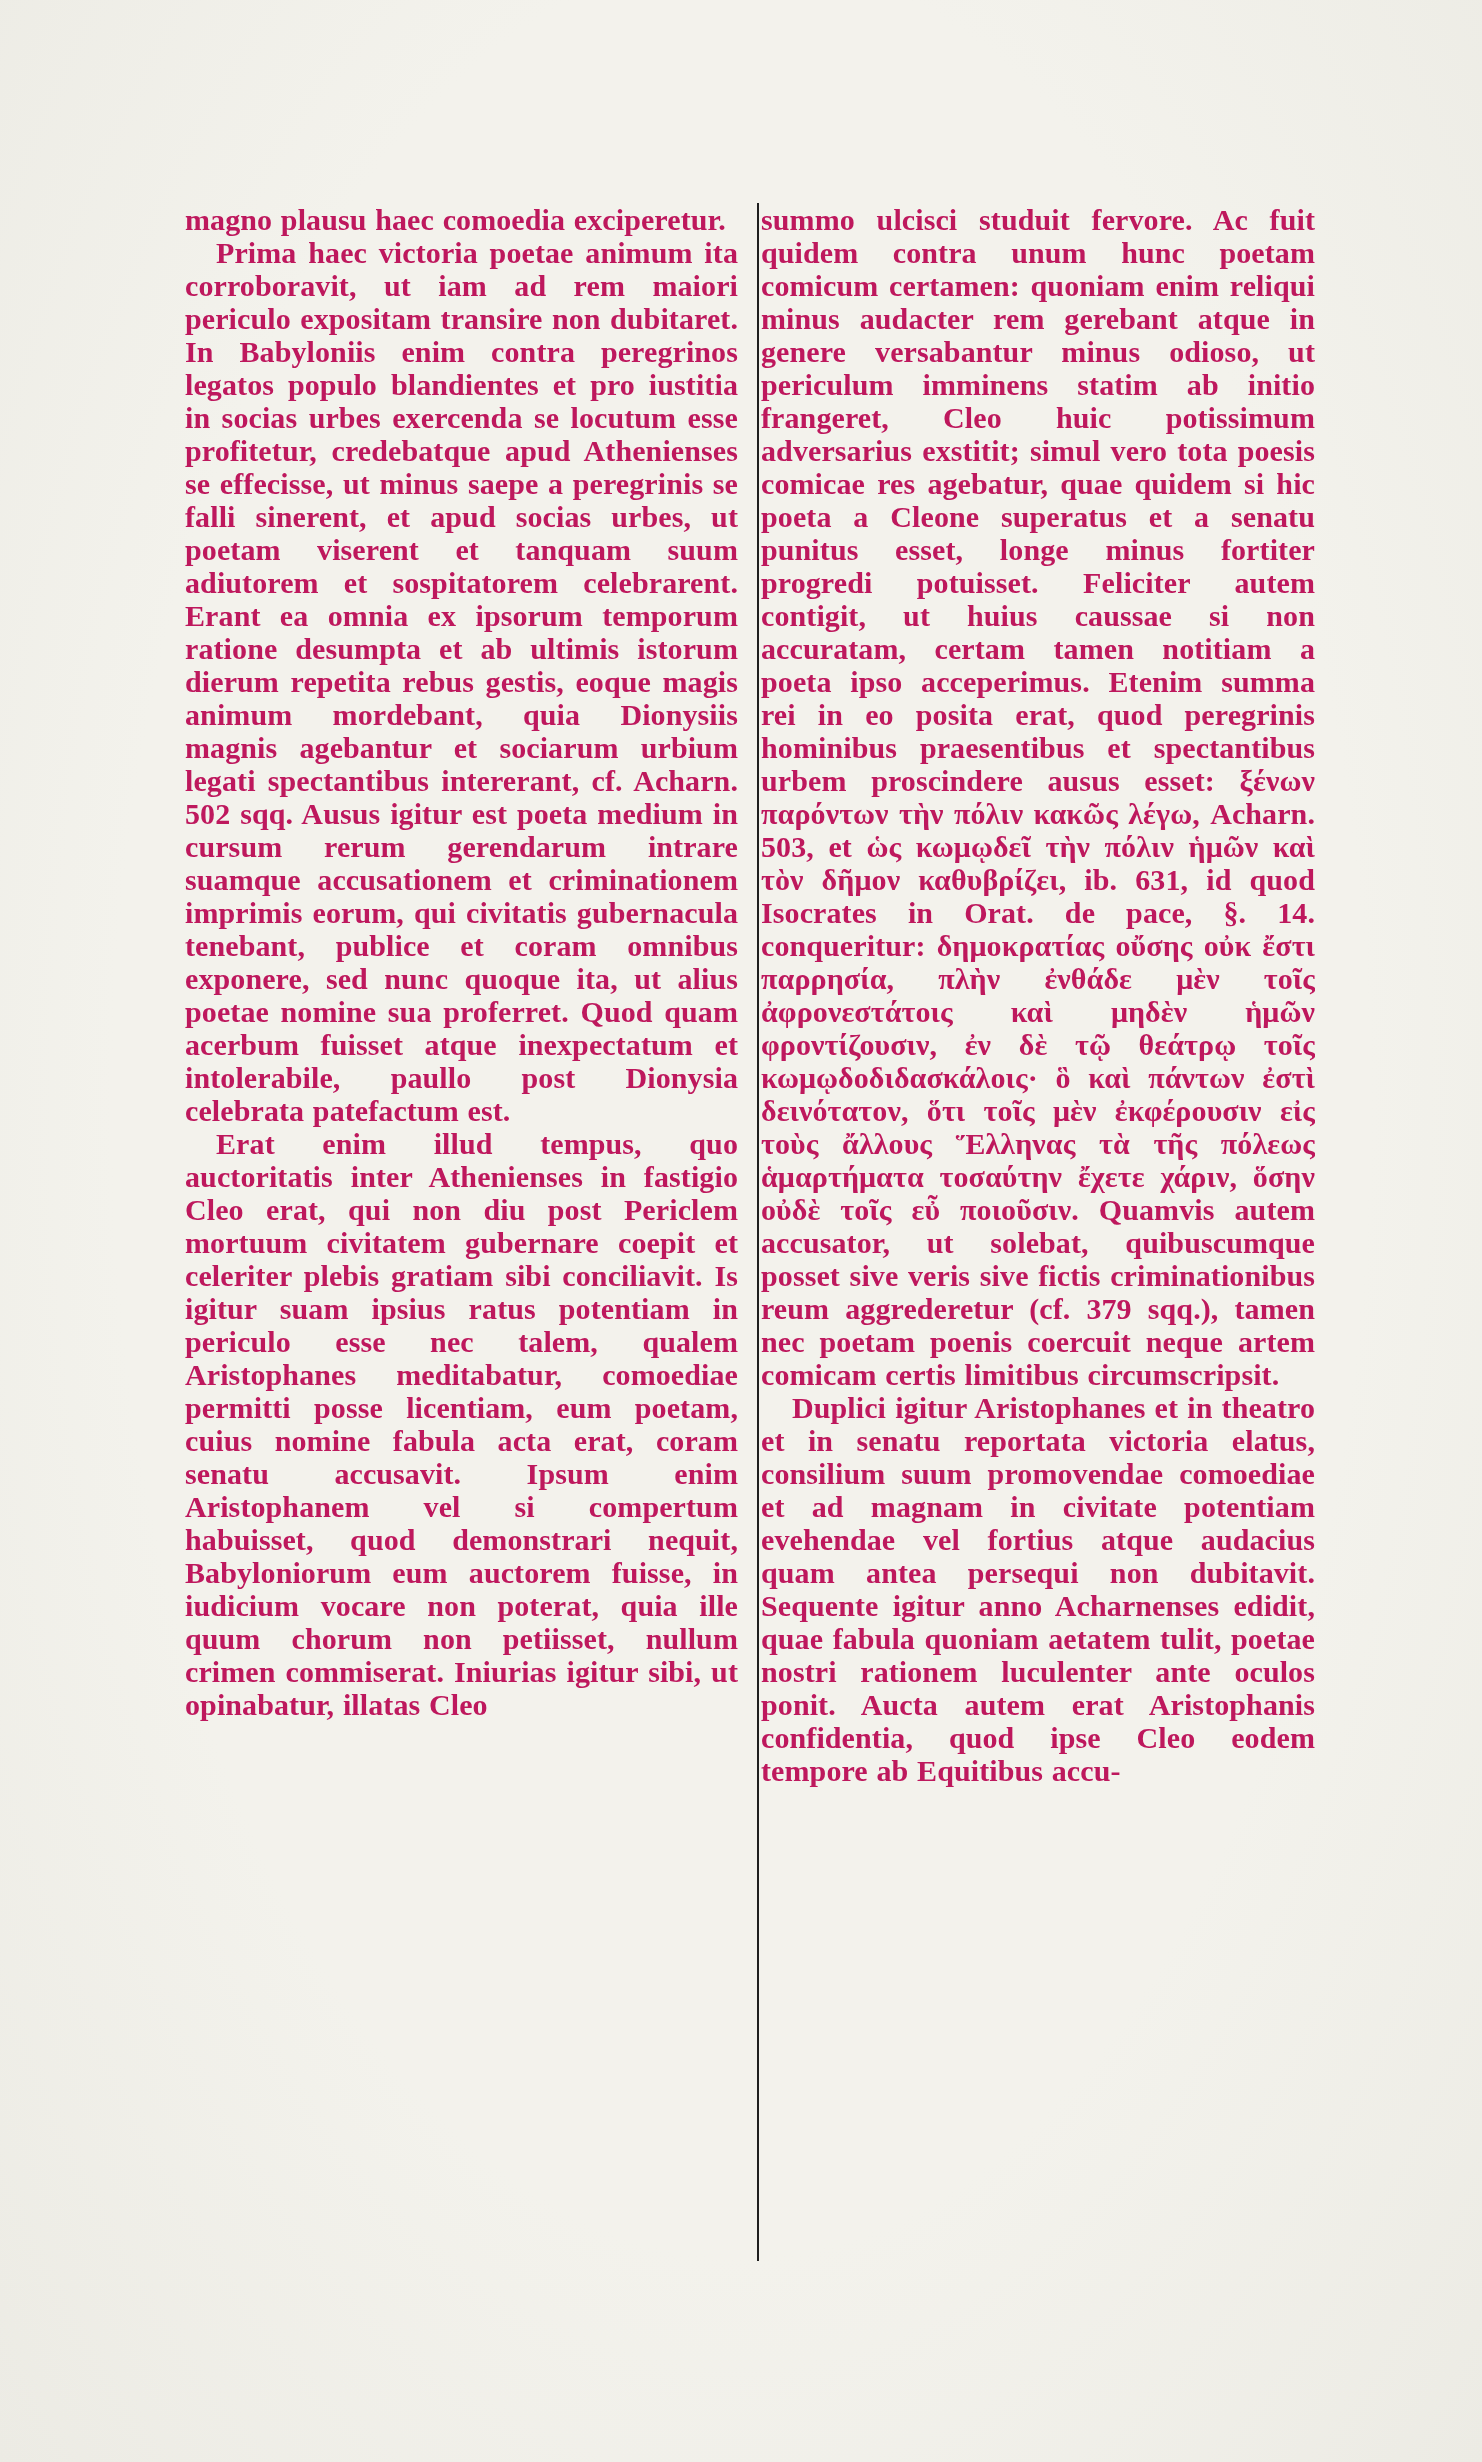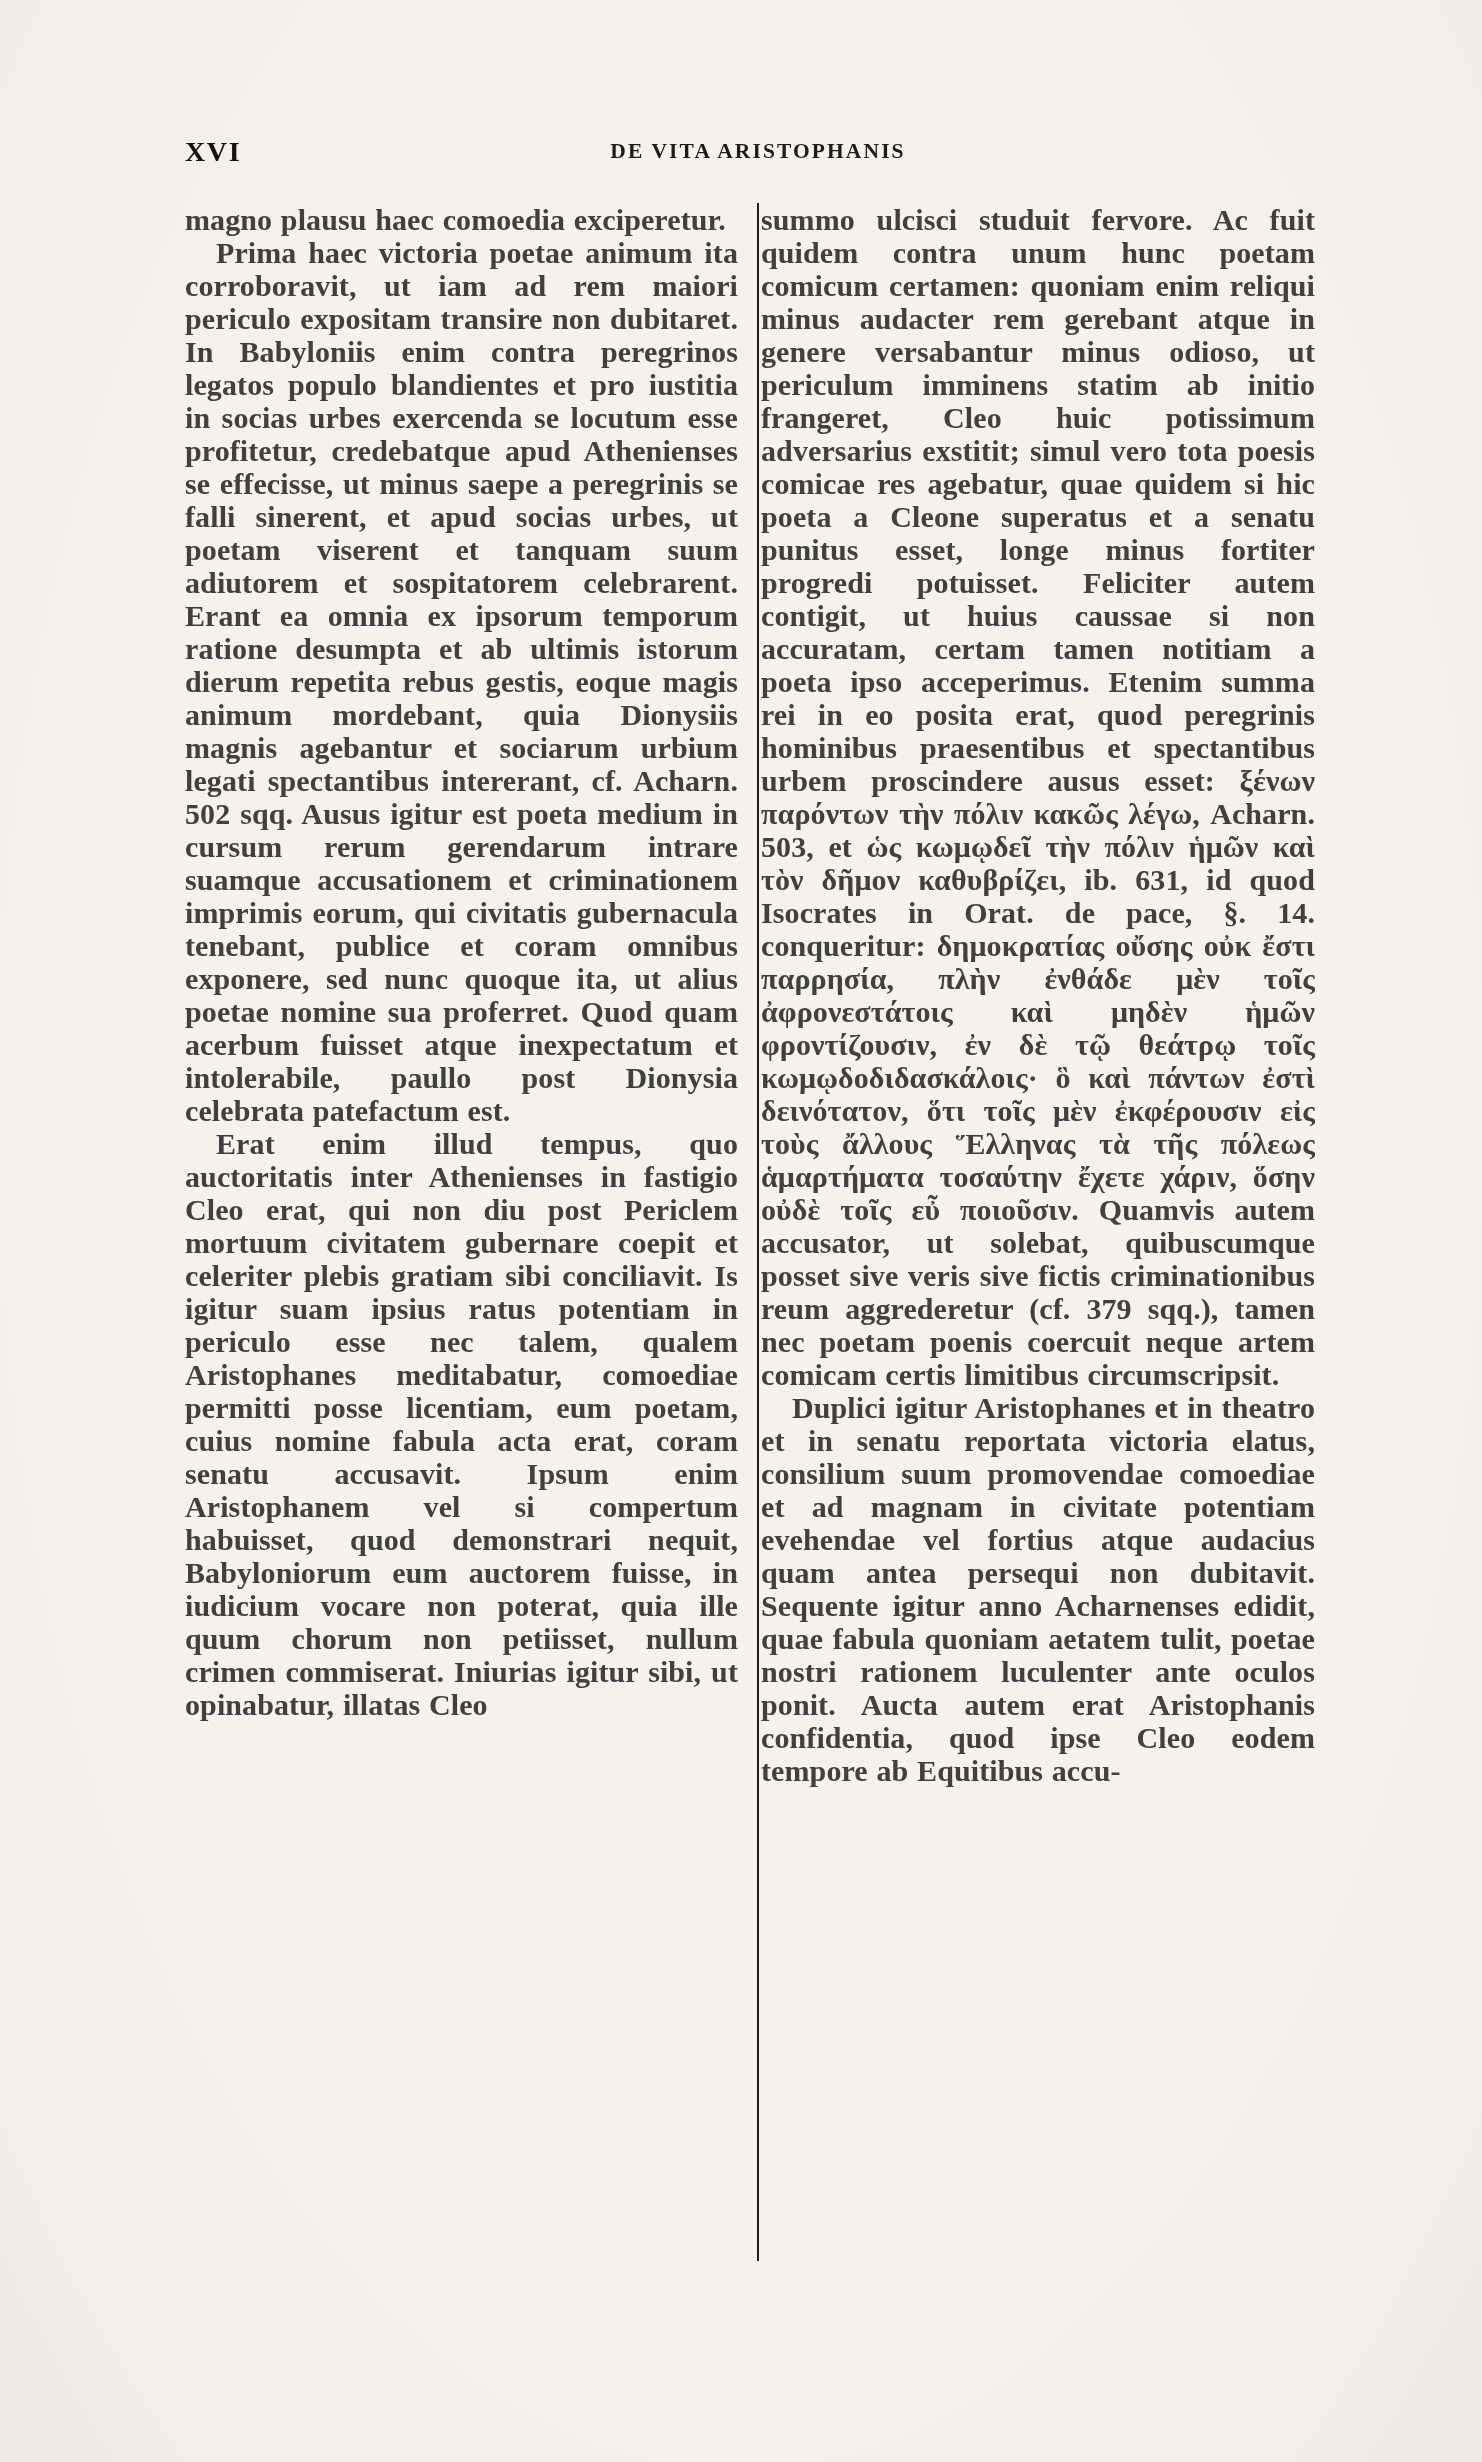--- a/index.html
+++ b/index.html
@@ -66,41 +66,37 @@
     top: 0;
     width: 553px;
     height: 2071px;
     overflow: hidden;
     text-align: justify;
     font-size: 30px;
     line-height: 33px;
     font-weight: bold;
     letter-spacing: 0.1px;
     word-spacing: 1.1px;
-    color: #404040;
+    color: #be185d;
   }
   .col.left  { left: 0; }
   .col.right { left: 576px; width: 554px; }
   .col p {
     margin: 0;
     text-indent: 31px;
   }
   .col p.noindent {
     text-indent: 0;
   }
 </style>
 </head>
 <body>
 
 <div class="page">
 
-  <div class="header">
-    <div class="pagenum">XVI</div>
-    <div class="running-title">DE VITA ARISTOPHANIS</div>
-  </div>
 
   <div class="columns">
 
     <div class="col left">
       <p class="noindent">magno plausu haec comoedia exciperetur.</p>
       <p>Prima haec victoria poetae animum ita corroboravit, ut iam ad rem maiori periculo expositam transire non dubitaret. In Babyloniis enim contra peregrinos legatos populo blandientes et pro iustitia in socias urbes exercenda se locutum esse profitetur, credebatque apud Athenienses se effecisse, ut minus saepe a peregrinis se falli sinerent, et apud socias urbes, ut poetam viserent et tanquam suum adiutorem et sospitatorem celebrarent. Erant ea omnia ex ipsorum temporum ratione desumpta et ab ultimis istorum dierum repetita rebus gestis, eoque magis animum mordebant, quia Dionysiis magnis agebantur et sociarum urbium legati spectantibus intererant, cf. Acharn. 502 sqq. Ausus igitur est poeta medium in cursum rerum gerendarum intrare suamque accusationem et criminationem imprimis eorum, qui civitatis gubernacula tenebant, publice et coram omnibus exponere, sed nunc quoque ita, ut alius poetae nomine sua proferret. Quod quam acerbum fuisset atque inexpectatum et intolerabile, paullo post Dionysia celebrata patefactum est.</p>
       <p>Erat enim illud tempus, quo auctoritatis inter Athenienses in fastigio Cleo erat, qui non diu post Periclem mortuum civitatem gubernare coepit et celeriter plebis gratiam sibi conciliavit. Is igitur suam ipsius ratus potentiam in periculo esse nec talem, qualem Aristophanes meditabatur, comoediae permitti posse licentiam, eum poetam, cuius nomine fabula acta erat, coram senatu accusavit. Ipsum enim Aristophanem vel si compertum habuisset, quod demonstrari nequit, Babyloniorum eum auctorem fuisse, in iudicium vocare non poterat, quia ille quum chorum non petiisset, nullum crimen commiserat. Iniurias igitur sibi, ut opinabatur, illatas Cleo</p>
     </div>
 
     <div class="divider"></div>

